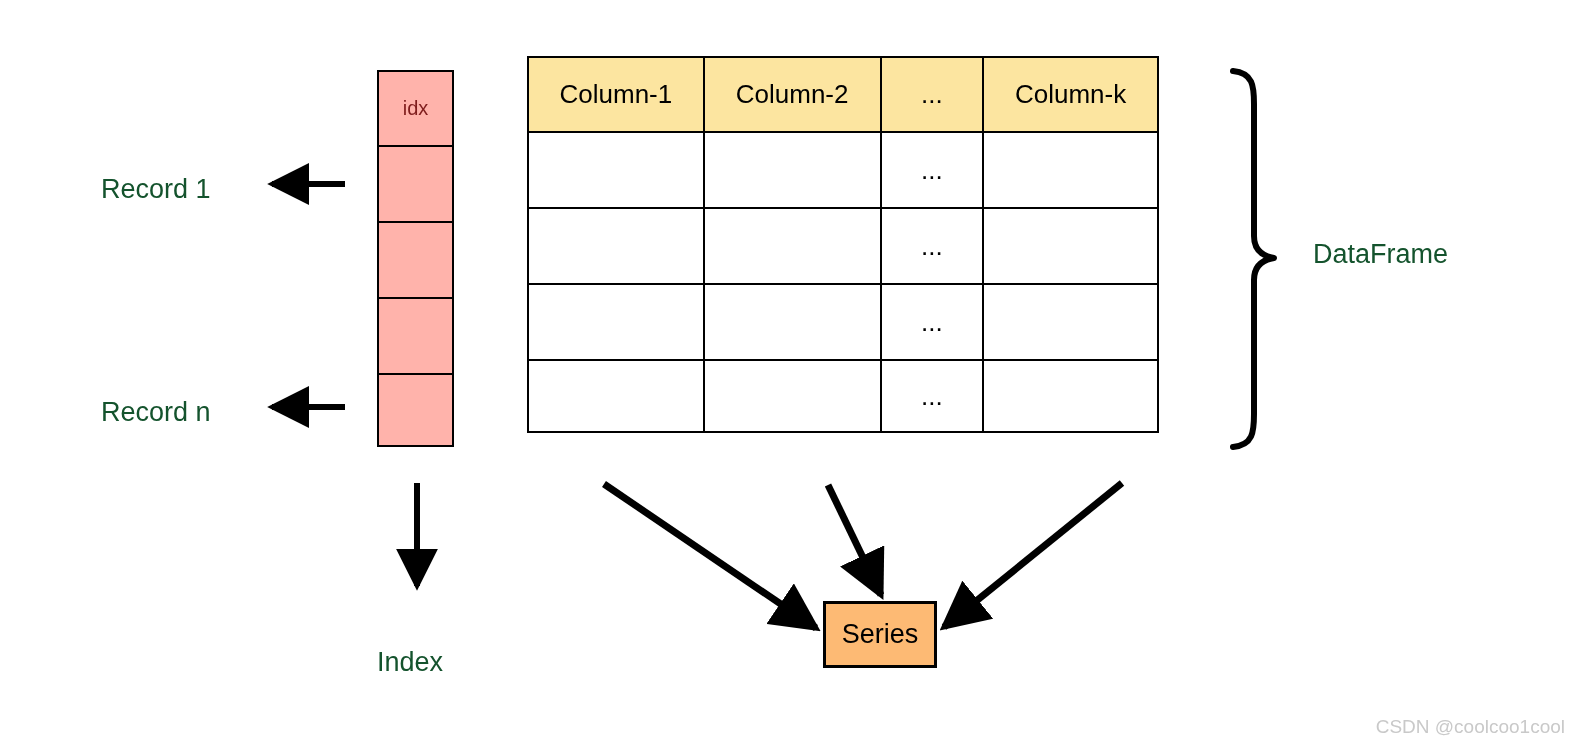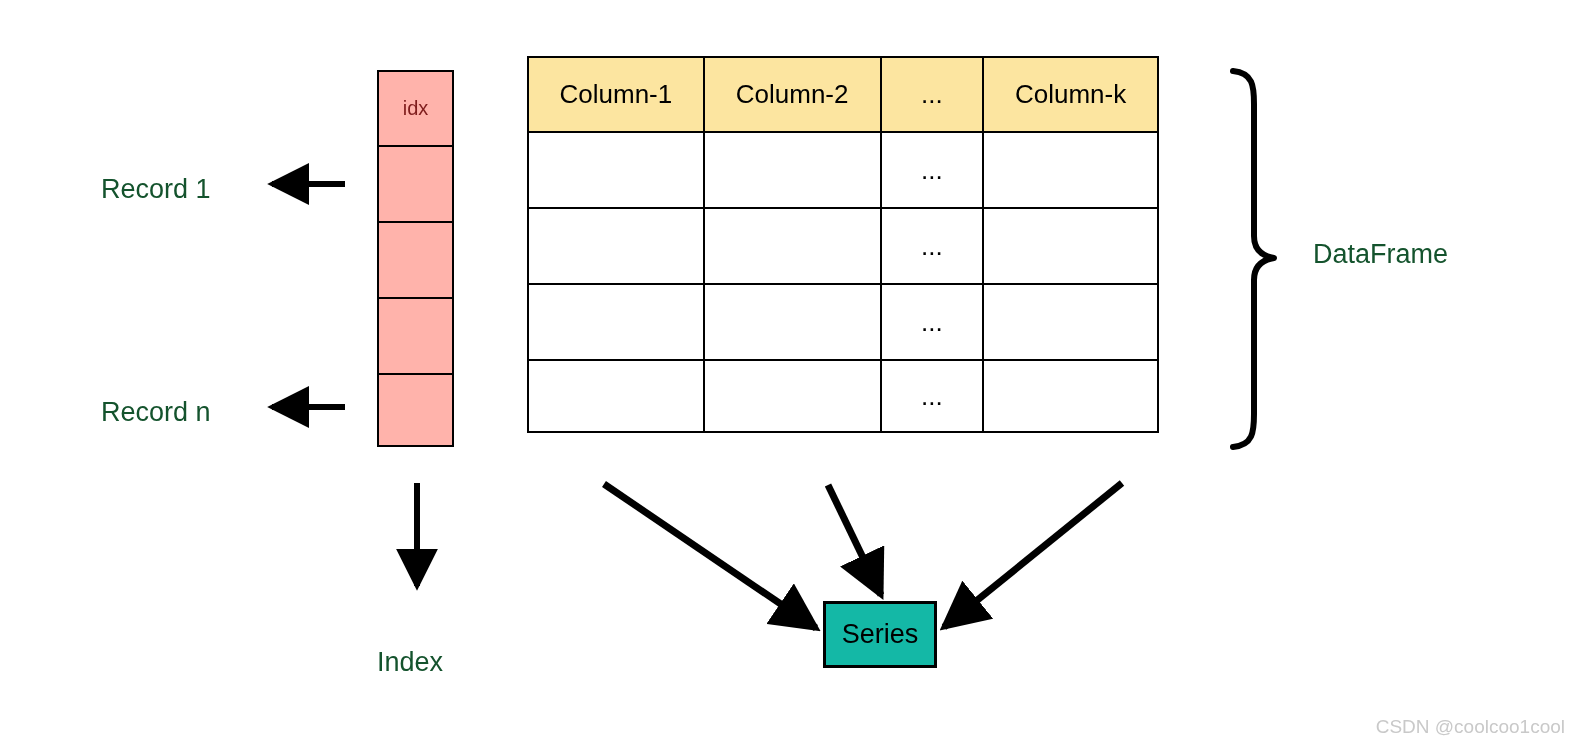--- a/index.html
+++ b/index.html
@@ -81,21 +81,21 @@
 
   
   #series-box {
     position: absolute;
     left: 823px;
     top: 601px;
     width: 114px;
     height: 67px;
     border: 3px solid #000000;
     box-sizing: border-box;
-    background: #14b8a6;
+    background: #fdba74;
     display: flex;
     align-items: center;
     justify-content: center;
     font-size: 27px;
   }
 
   
   .text-label {
     position: absolute;
     font-size: 27px;

